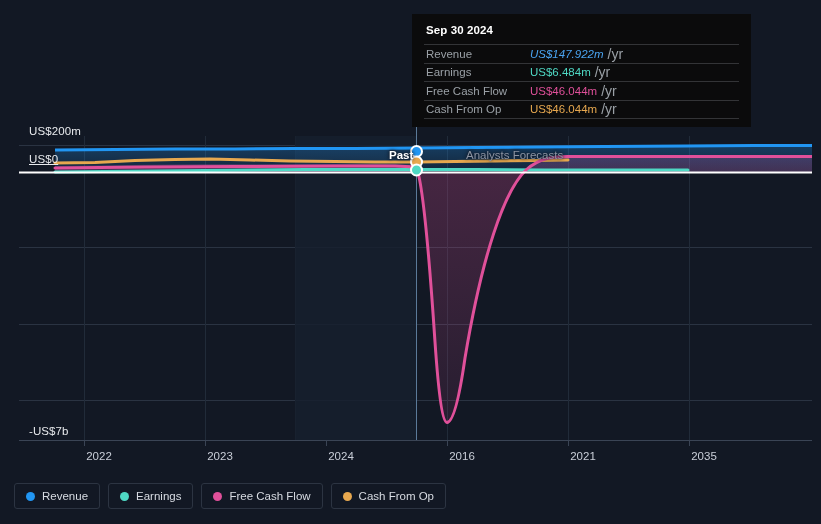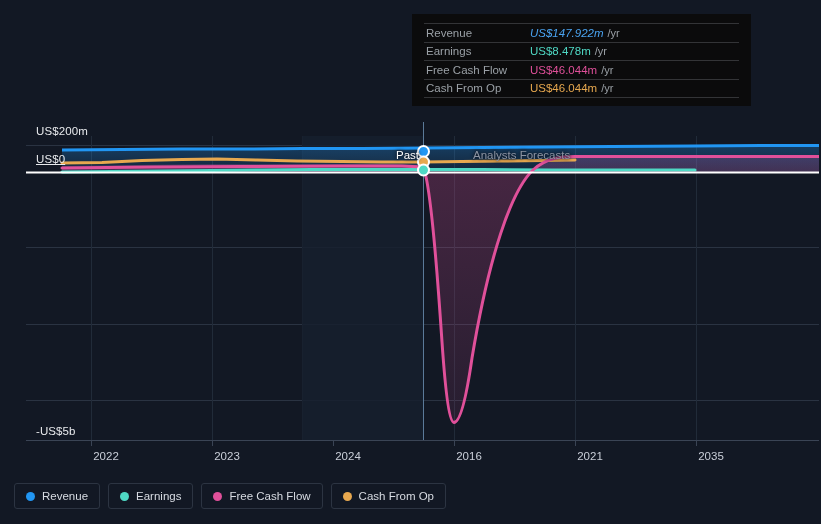--- a/index.html
+++ b/index.html
@@ -5,36 +5,36 @@
   html,body{margin:0;padding:0;}
   body{
     width:821px;height:524px;overflow:hidden;
     background:#121824;
     font-family:"Liberation Sans", sans-serif;
     -webkit-font-smoothing:antialiased;
   }
   #app{position:relative;width:821px;height:524px;background:#121824;}
 
   
-  .plot{position:absolute;left:12px;top:0;width:685px;height:470px;}
+  .plot{position:absolute;left:5px;top:0;width:685px;height:470px;}
   svg.canvas{position:absolute;left:0;top:0;}
 
   
   .ylab{
     position:absolute;color:#e8eaed;font-size:11.5px;letter-spacing:.1px;
     white-space:nowrap;
   }
   .xlab{
     position:absolute;color:#c9ced8;font-size:11.5px;
     transform:translateX(-50%);white-space:nowrap;margin-left:15px;
   }
 
   
   .pastlab{
-    position:absolute;color:#ffffff;font-size:11.5px;font-weight:400;
+    position:absolute;color:#ffffff;font-size:11.5px;font-weight:700;
     white-space:nowrap;text-shadow:0 0 4px #121824,0 0 3px #121824;padding-left:7px;
   }
   .fclab{
     position:absolute;color:#8c94a3;font-size:11.5px;
     white-space:nowrap;text-shadow:0 0 4px #121824,0 0 3px #121824;
   }
 
   
   .tooltip{
     position:absolute;left:412px;top:14px;width:339px;
@@ -49,21 +49,21 @@
     display:flex;align-items:center;
     border-top:1px solid #333437;
     height:17.5px;
   }
   .tt-row:last-child{border-bottom:1px solid #333437;}
   .tt-name{
     width:104px;flex:0 0 104px;color:#9aa0a6;font-size:11.5px;
     padding-left:2px;white-space:nowrap;
   }
   .tt-val{font-size:11.5px;white-space:nowrap;}
-  .tt-unit{color:#9aa0a6;font-size:11px;margin-left:4px;}
+  .tt-unit{color:#9aa0a6;font-size:14px;margin-left:4px;}
 
   
   .legend{
     position:absolute;left:14px;top:483px;display:flex;gap:8px;
   }
   .lg-item{
     display:flex;align-items:center;gap:7px;
     border:1px solid #2c3442;border-radius:3px;
     height:26px;padding:0 11px;box-sizing:border-box;
     background:#121824;
@@ -156,44 +156,45 @@
         <line x1="200.5" y1="440" x2="200.5" y2="446"></line>
         <line x1="321.5" y1="440" x2="321.5" y2="446"></line>
         <line x1="442.5" y1="440" x2="442.5" y2="446"></line>
         <line x1="563.5" y1="440" x2="563.5" y2="446"></line>
         <line x1="684.5" y1="440" x2="684.5" y2="446"></line>
       </g>
     </svg>
 
     <div class="ylab" style="left:24px;top:125px;">US$200m</div>
     <div class="ylab" style="left:24px;top:153px;text-decoration:underline;">US$0</div>
-    <div class="ylab" style="left:24px;top:425px;">-US$5b</div>
+    <div class="ylab" style="left:24px;top:425px;">-US$7b</div>
 
     <div class="xlab" style="left:79px;top:450px;">2022</div>
     <div class="xlab" style="left:200px;top:450px;">2023</div>
     <div class="xlab" style="left:321px;top:450px;">2024</div>
     <div class="xlab" style="left:442px;top:450px;">2016</div>
     <div class="xlab" style="left:563px;top:450px;">2021</div>
     <div class="xlab" style="left:684px;top:450px;">2035</div>
 
     <div class="pastlab" style="left:377px;top:149px;">Past</div>
     <div class="fclab" style="left:421px;top:149px;margin-left:40px;">Analysts Forecasts</div>
   </div>
 
   <div class="tooltip">
+    <div class="tt-date">Sep 30 2024</div>
 
     <div class="tt-row">
       <div class="tt-name">Revenue</div>
       <div class="tt-val" style="color:#4aa3f0;font-style:italic;">US$147.922m</div>
       <div class="tt-unit">/yr</div>
     </div>
 
     <div class="tt-row">
       <div class="tt-name">Earnings</div>
-      <div class="tt-val" style="color:#4fd8c4;">US$8.478m</div>
+      <div class="tt-val" style="color:#4fd8c4;">US$6.484m</div>
       <div class="tt-unit">/yr</div>
     </div>
 
     <div class="tt-row">
       <div class="tt-name">Free Cash Flow</div>
       <div class="tt-val" style="color:#e0509a;">US$46.044m</div>
       <div class="tt-unit">/yr</div>
     </div>
 
     <div class="tt-row">

